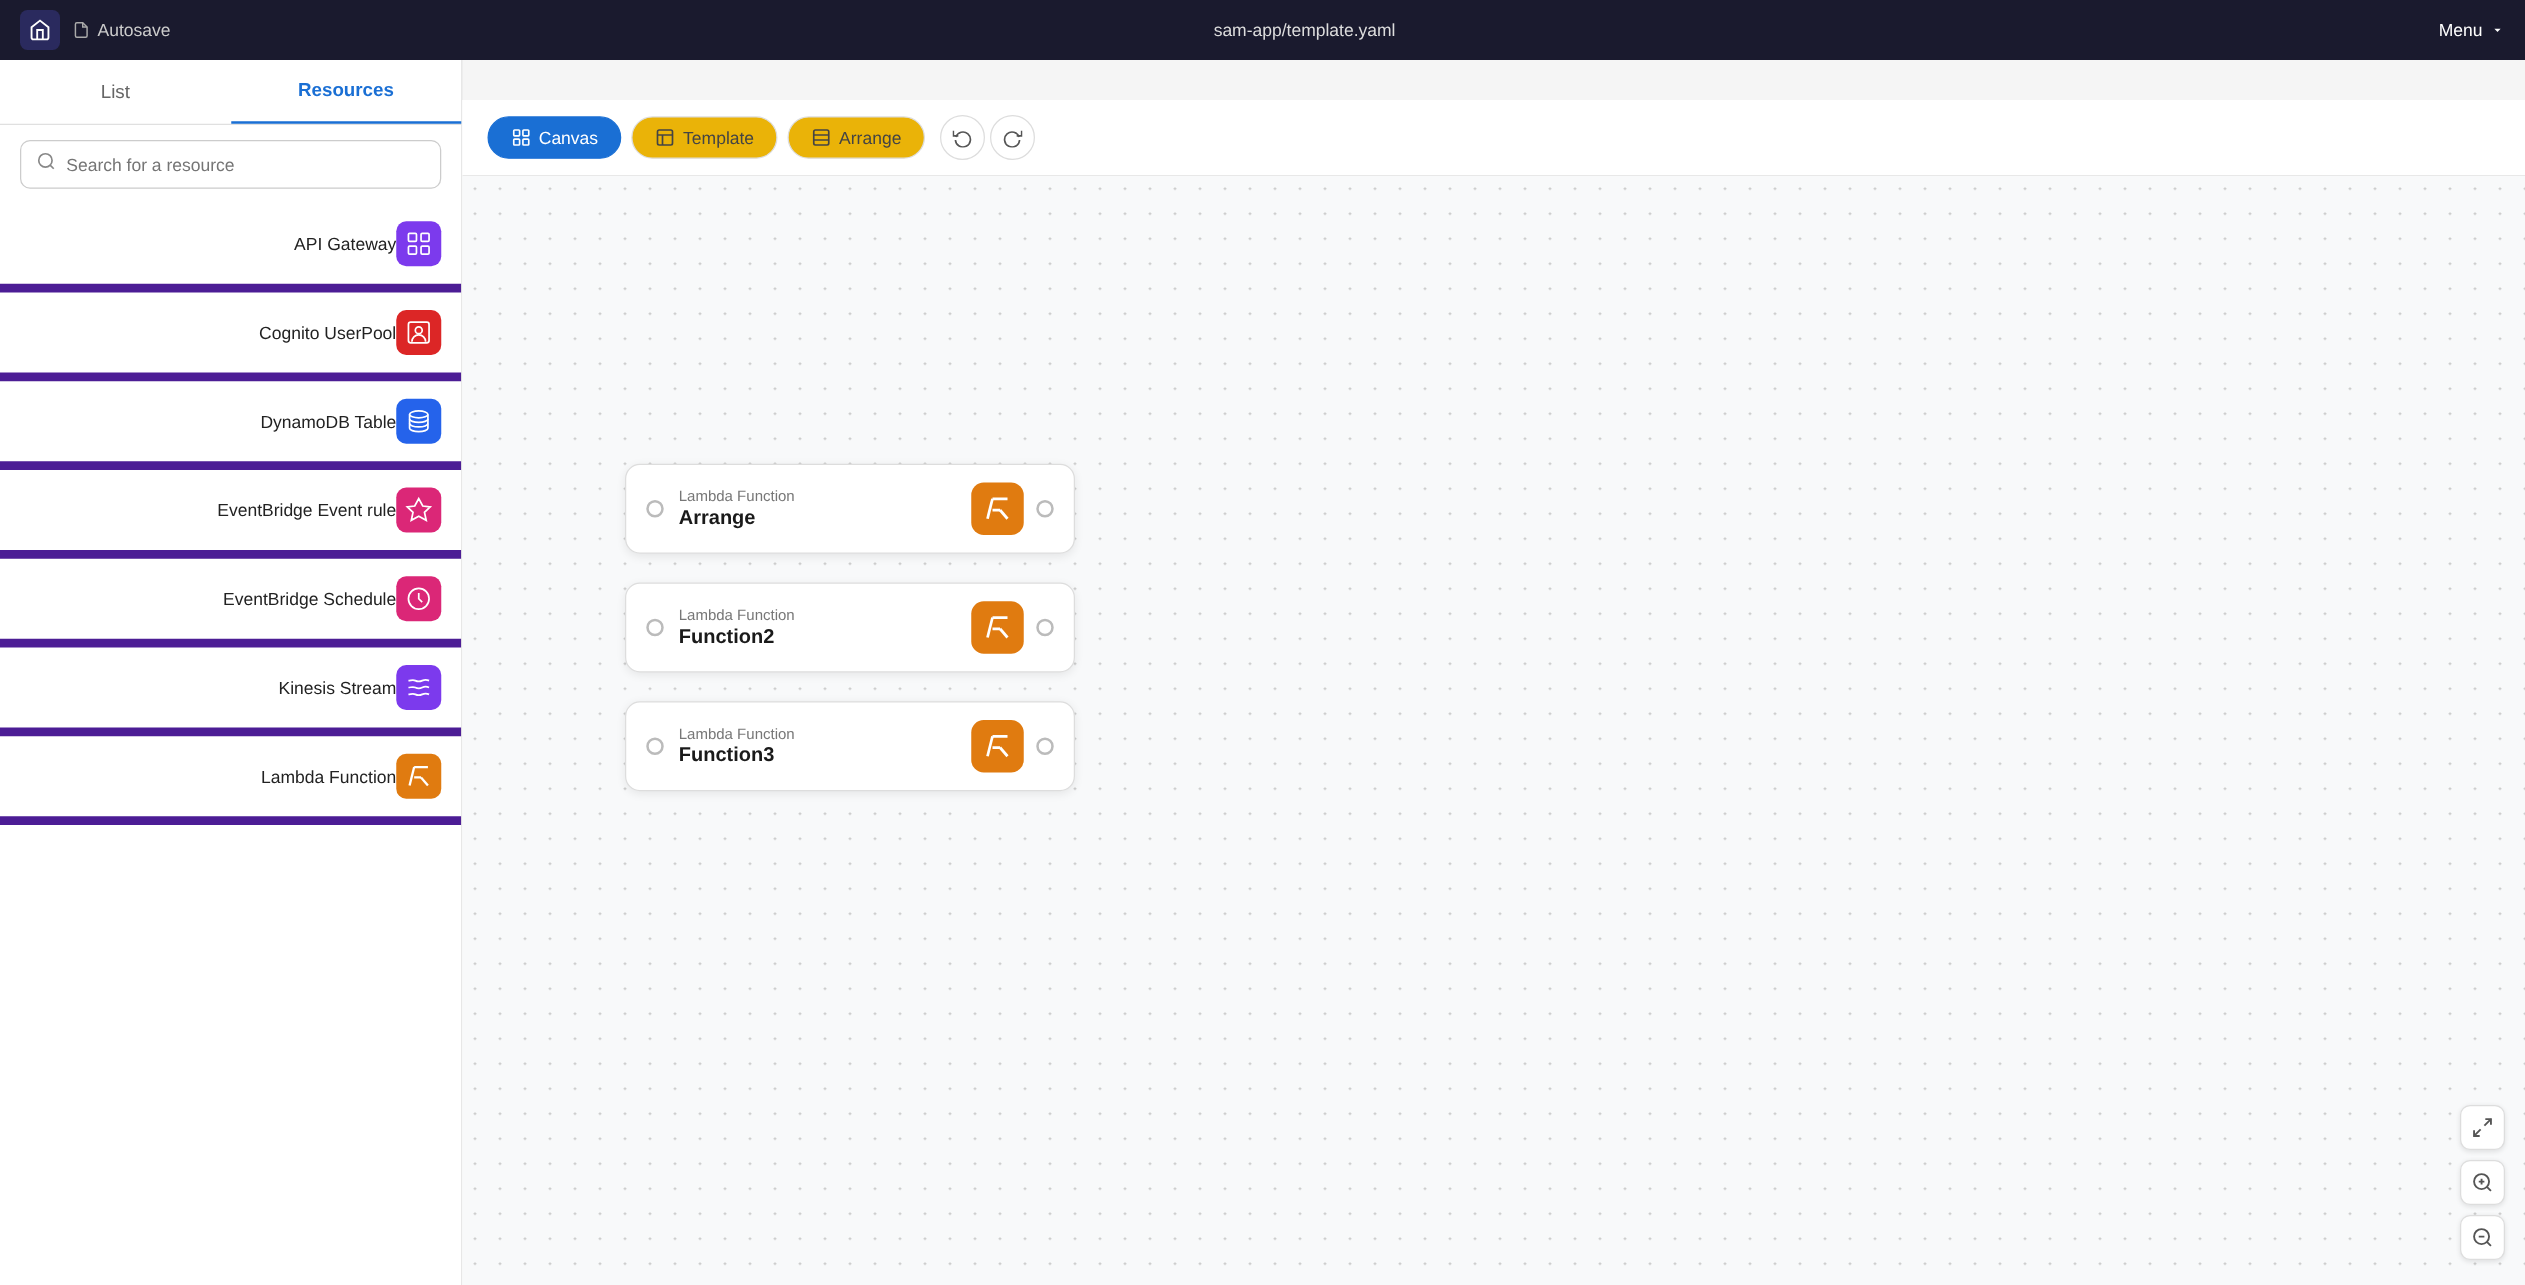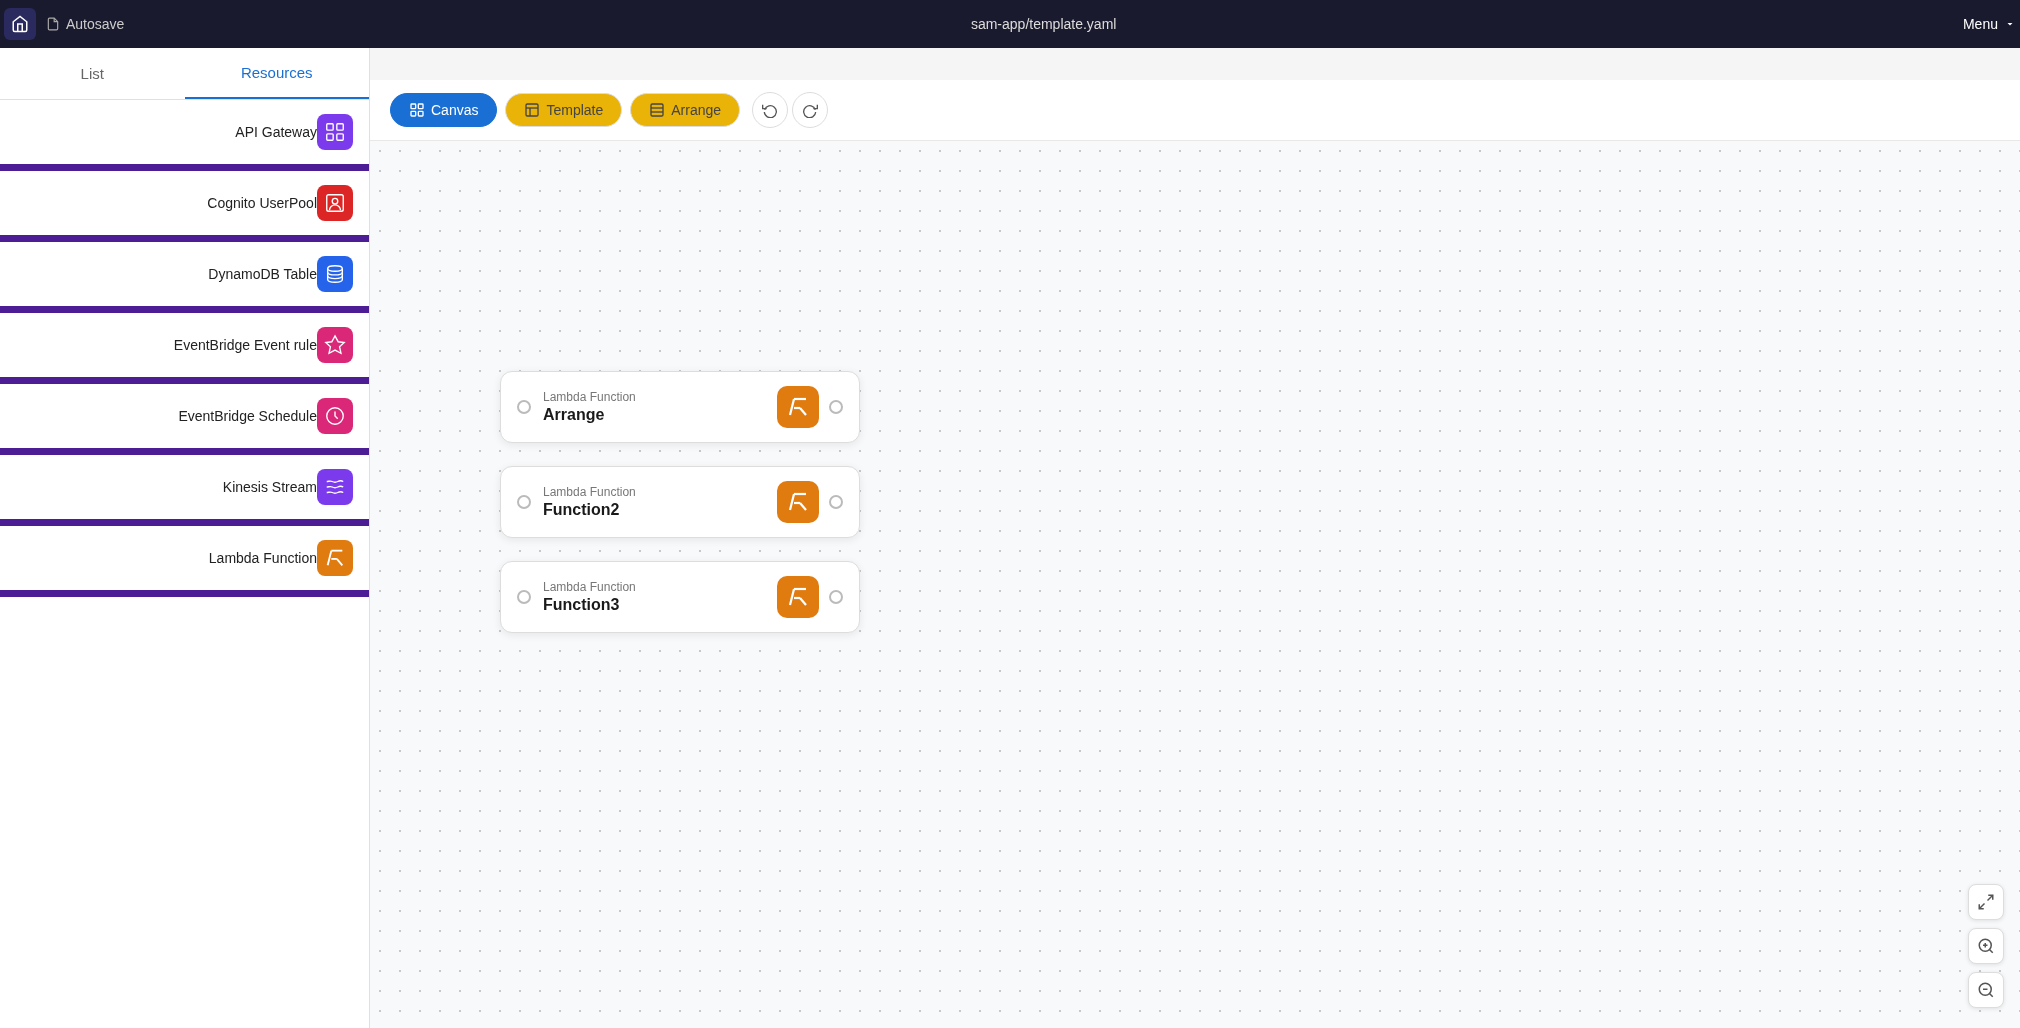--- a/index.html
+++ b/index.html
@@ -1,21 +1,21 @@
 <!DOCTYPE html>
 <html><head>
   <meta charset="utf-8">
   <style>
     * { box-sizing: border-box; margin: 0; padding: 0; }
     body { font-family: -apple-system, BlinkMacSystemFont, 'Segoe UI', sans-serif; background: #f5f5f5; height: 1028px; overflow: hidden; }
 
     
     .topbar {
       display: flex; align-items: center; justify-content: space-between;
-      background: #1a1a2e; height: 48px; padding: 0 4px;
+      background: #1a1a2e; height: 48px; padding: 0 16px;
       color: white;
     }
     .topbar-left { display: flex; align-items: center; gap: 10px; }
     .home-icon { width: 32px; height: 32px; background: #2a2a5e; border-radius: 6px; display: flex; align-items: center; justify-content: center; cursor: pointer; }
     .autosave-btn { display: flex; align-items: center; gap: 6px; color: #ccc; font-size: 14px; background: none; border: none; cursor: pointer; }
     .topbar-center { font-size: 14px; color: #ddd; }
     .topbar-right { display: flex; align-items: center; gap: 6px; color: white; font-size: 14px; cursor: pointer; }
 
     
     .main-layout { display: flex; height: calc(1028px - 48px); }
@@ -24,21 +24,21 @@
     .sidebar {
       width: 370px; background: white; border-right: 1px solid #e0e0e0;
       display: flex; flex-direction: column; flex-shrink: 0;
     }
     .sidebar-tabs { display: flex; border-bottom: 1px solid #e0e0e0; }
     .sidebar-tab {
       flex: 1; padding: 16px; text-align: center; font-size: 15px;
       cursor: pointer; color: #666; border: none; background: none;
       font-weight: 500;
     }
-    .sidebar-tab.active { color: #1a6fd4; border-bottom: 2px solid #1a6fd4; font-weight: 400; }
+    .sidebar-tab.active { color: #1a6fd4; border-bottom: 2px solid #1a6fd4; font-weight: 700; }
 
     .search-wrapper { padding: 12px 16px; }
     .search-box {
       display: flex; align-items: center; gap: 8px;
       border: 1.5px solid #ccc; border-radius: 8px; padding: 8px 12px;
       background: white;
     }
     .search-box input {
       border: none; outline: none; font-size: 14px; color: #333; width: 100%;
       background: transparent;
@@ -151,20 +151,31 @@
     </svg>
   </div>
 </div>
 
 <div class="main-layout">
 
   <div class="sidebar">
     <div class="sidebar-tabs">
       <button class="sidebar-tab">List</button>
       <button class="sidebar-tab active">Resources</button>
+    </div>
+    <div class="search-wrapper">
+      <div class="search-box">
+        <span class="search-icon">
+          <svg width="16" height="16" viewBox="0 0 24 24" fill="none" stroke="#888" stroke-width="2">
+            <circle cx="11" cy="11" r="8"></circle>
+              <line x1="21" y1="21" x2="16.65" y2="16.65"></line>
+          </svg>
+        </span>
+        <input type="text" placeholder="Search for a resource" style="">
+      </div>
     </div>
     <div class="resource-list">
 
       <div class="resource-item">
         <span class="resource-name">API Gateway</span>
         <div class="resource-icon icon-purple">
           <svg width="22" height="22" viewBox="0 0 24 24" fill="none" stroke="white" stroke-width="1.5">
             <rect x="3" y="3" width="7" height="7" rx="1"></rect>
               <rect x="14" y="3" width="7" height="7" rx="1"></rect>
             <rect x="3" y="14" width="7" height="7" rx="1"></rect>

